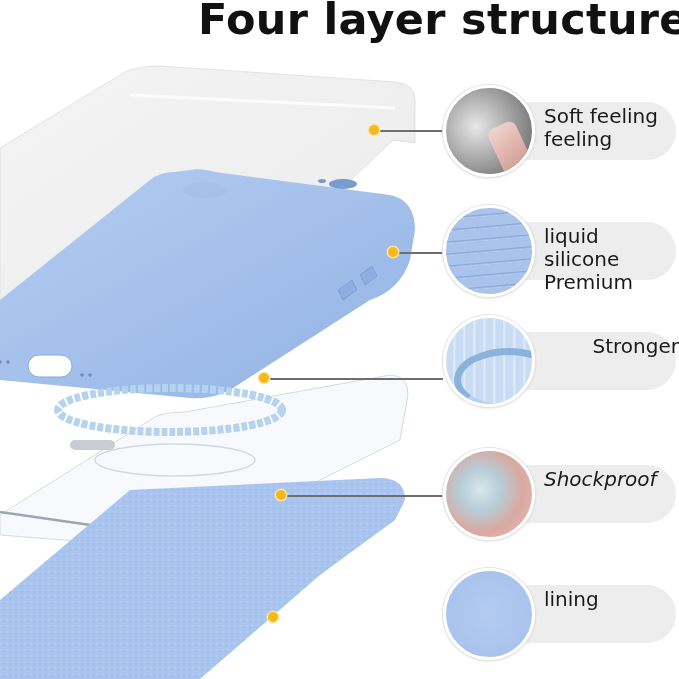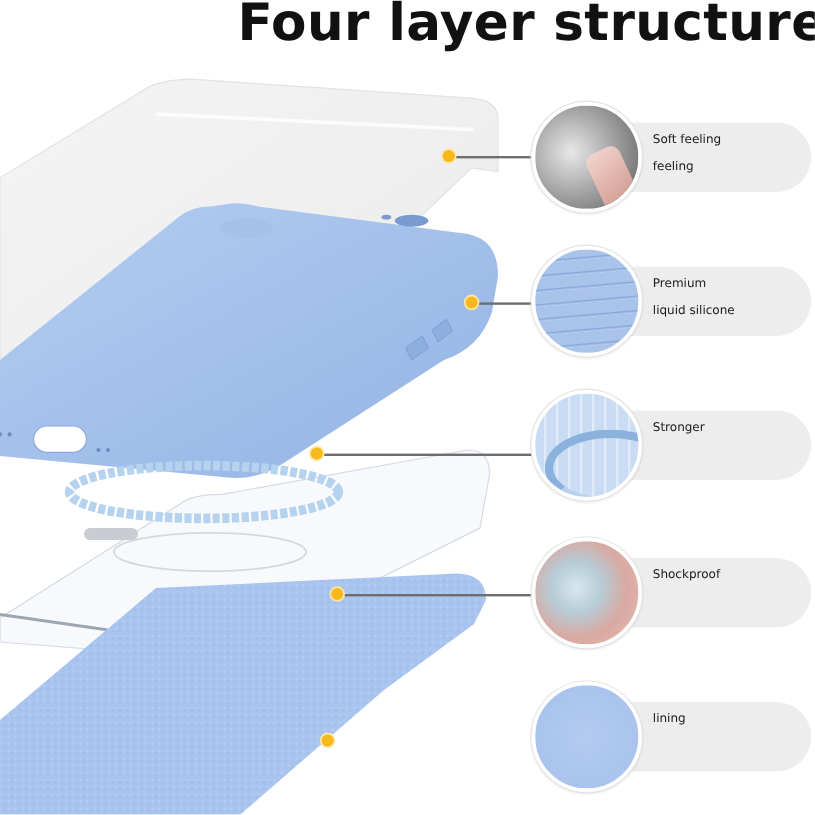--- a/index.html
+++ b/index.html
@@ -1,21 +1,21 @@
 <!DOCTYPE html>
 <html><head>
 <meta charset="utf-8">
 <style>
   html, body { margin:0; padding:0; }
   body { width:679px; height:679px; background:#ffffff; position:relative; overflow:hidden; font-family:"DejaVu Sans", "Liberation Sans", sans-serif; }
   .title { position:absolute; left:198px; top:-6px; font-size:43px; font-weight:bold; color:#111111; letter-spacing:0.3px; white-space:nowrap; }
   .illustration { position:absolute; left:0; top:40px; width:450px; height:639px; }
   .feature { position:absolute; left:441px; width:238px; height:90px; }
   .pill { position:absolute; left:80px; top:17px; width:155px; height:58px; background:#ededed; border-radius:0 29px 29px 0; }
-  .pill-text { position:absolute; left:103px; top:20px; font-size:10px; line-height:23px; color:#1a1a1a; width:135px; }
+  .pill-text { position:absolute; left:103px; top:20px; font-size:20px; line-height:23px; color:#1a1a1a; width:135px; }
   .circle { position:absolute; left:2px; top:0; width:86px; height:86px; border-radius:50%; border:3px solid #ffffff; box-shadow:0 0 0 1px #e2e2e2, 0 1px 3px rgba(0,0,0,0.15); overflow:hidden; }
   .connector { position:absolute; height:1.5px; background:#6e6e6e; }
   .dot { position:absolute; width:10px; height:10px; border-radius:50%; background:#f6b81c; box-shadow:0 0 0 1.5px #fde6a6; }
 </style>
 </head>
 <body>
 
 <div class="title">Four layer structure</div>
 
 <svg class="illustration" viewBox="0 40 450 639" width="450" height="639">
@@ -89,36 +89,36 @@
   <div class="pill-text">
     <div>Soft feeling</div>
     <div>feeling</div>
   </div>
 </div>
 
 <div class="feature" style="top:205px;">
   <div class="pill"></div>
   <div class="circle" style="background:repeating-linear-gradient(175deg,#a9c3ea 0px,#a9c3ea 9px,#87a8db 10px,#bcd1f1 12px);"></div>
   <div class="pill-text">
+    <div>liquid silicone</div>
     <div>Premium</div>
-    <div>liquid silicone</div>
   </div>
 </div>
 
-<div class="feature" style="top:325px;">
+<div class="feature" style="top:315px;text-align:right;">
   <div class="pill"></div>
   <div class="circle" style="background:repeating-linear-gradient(90deg,#c9dcf3 0px,#c9dcf3 7px,#e6f0fb 8px,#c9dcf3 10px);">
     <div style="position:absolute; left:8px; top:30px; width:95px; height:50px; border:7px solid #8ab2dc; border-radius:50%; border-right-color:transparent; border-bottom-color:#b8d2ee;"></div>
   </div>
   <div class="pill-text">
     <div>Stronger</div>
   </div>
 </div>
 
-<div class="feature" style="top:448px;">
+<div class="feature" style="top:448px;font-style:italic;">
   <div class="pill"></div>
   <div class="circle" style="background:radial-gradient(circle at 40% 45%, #d7e7ee 0%, #b7ccd6 30%, #d9a9a1 60%, #e6bcb5 100%);"></div>
   <div class="pill-text">
     <div>Shockproof</div>
   </div>
 </div>
 
 <div class="feature" style="top:568px;">
   <div class="pill"></div>
   <div class="circle" style="background:radial-gradient(circle at 50% 50%, #b3cbf0 0%, #a5c0ec 100%);"></div>

